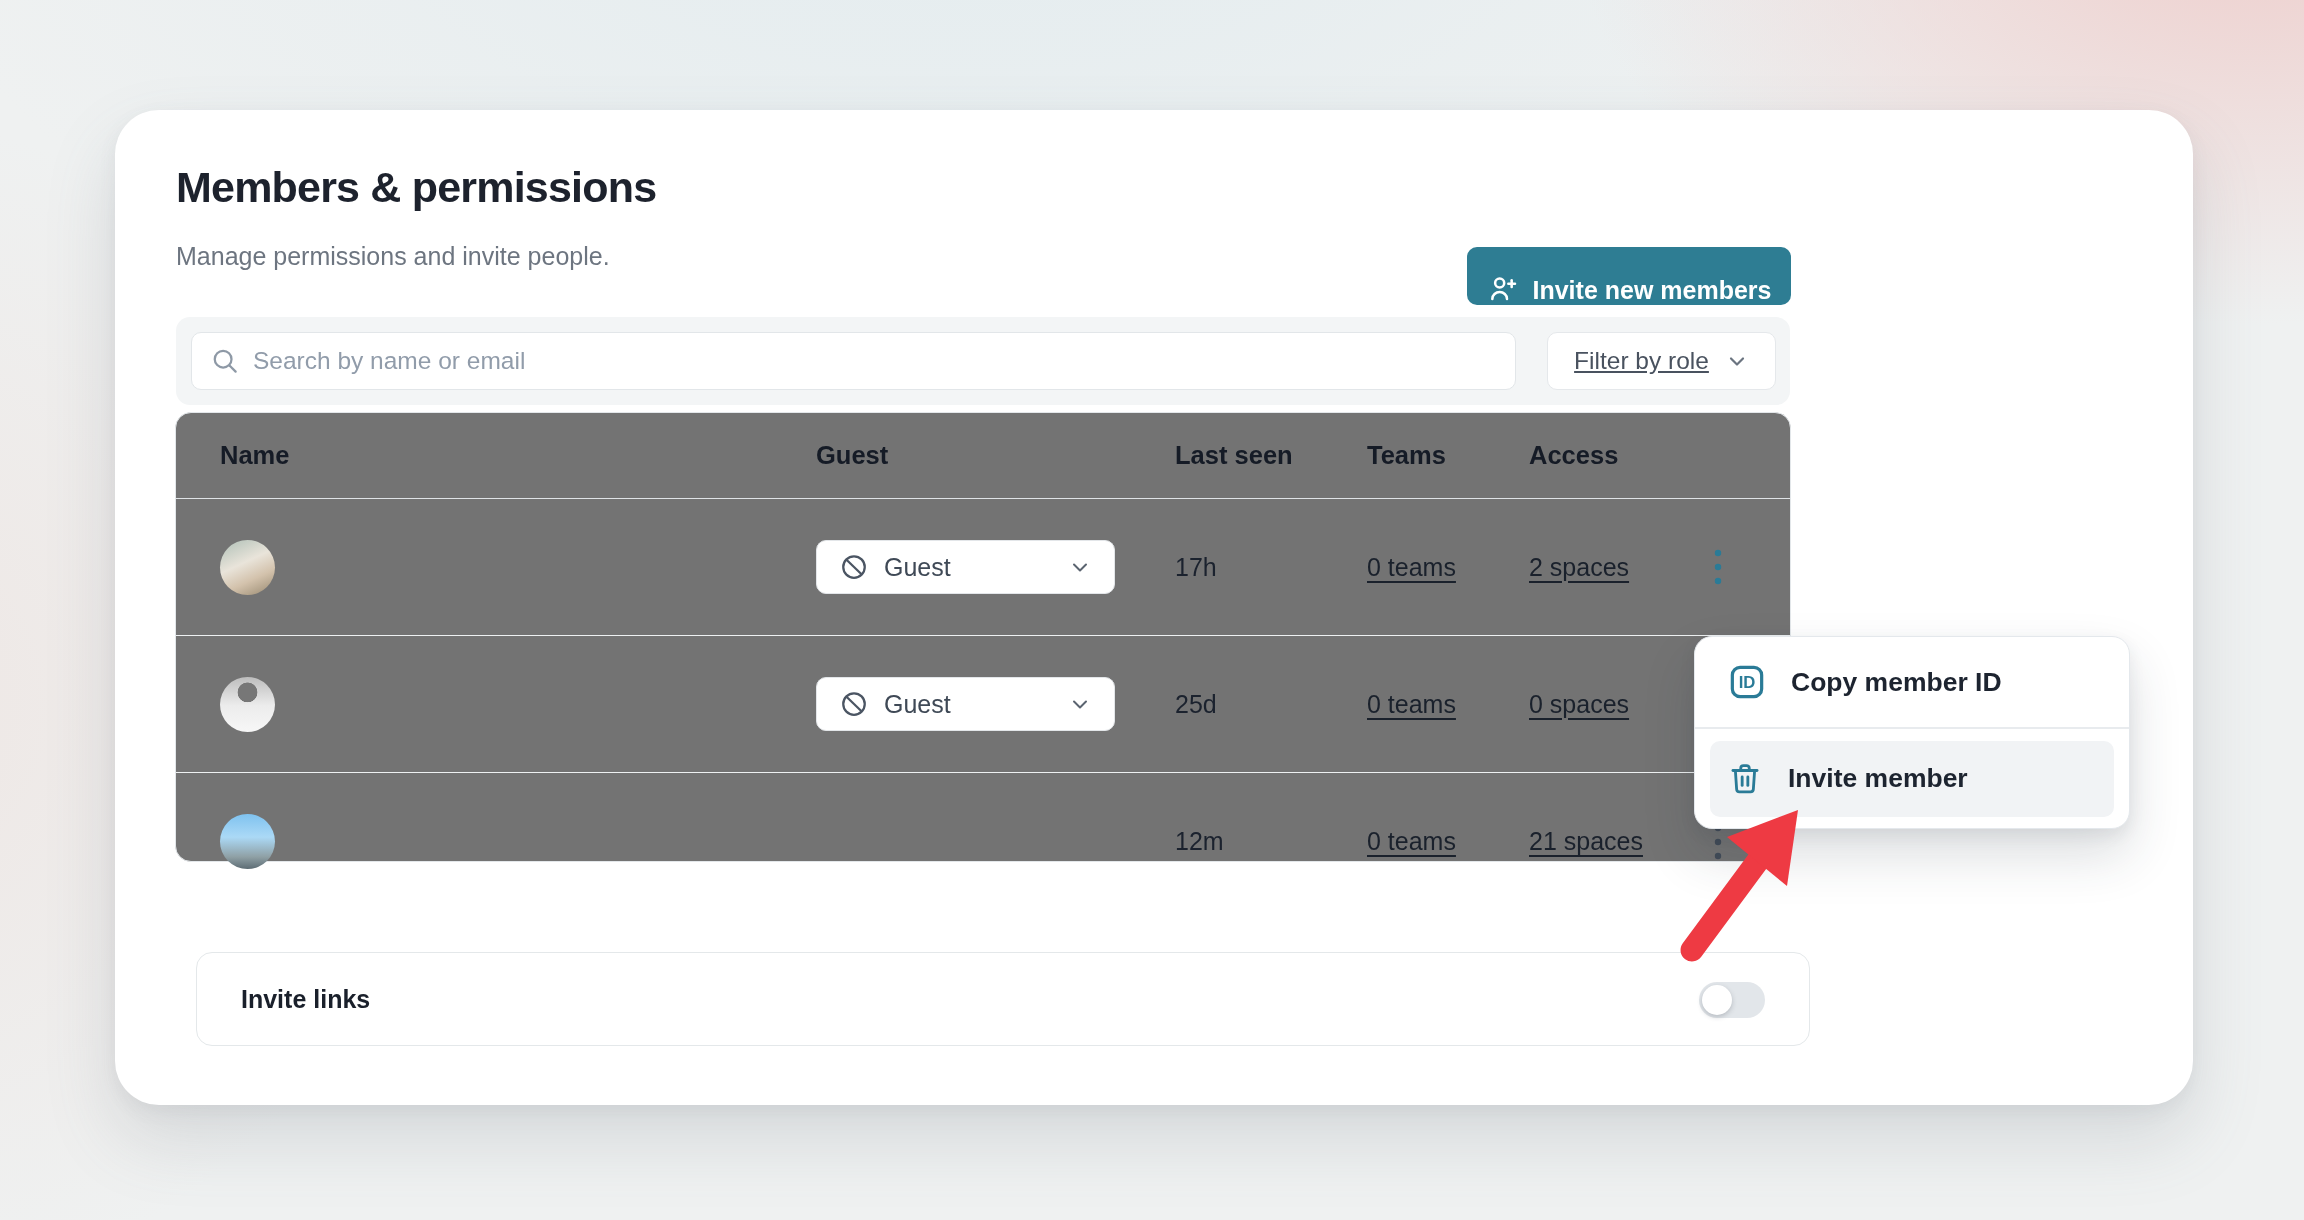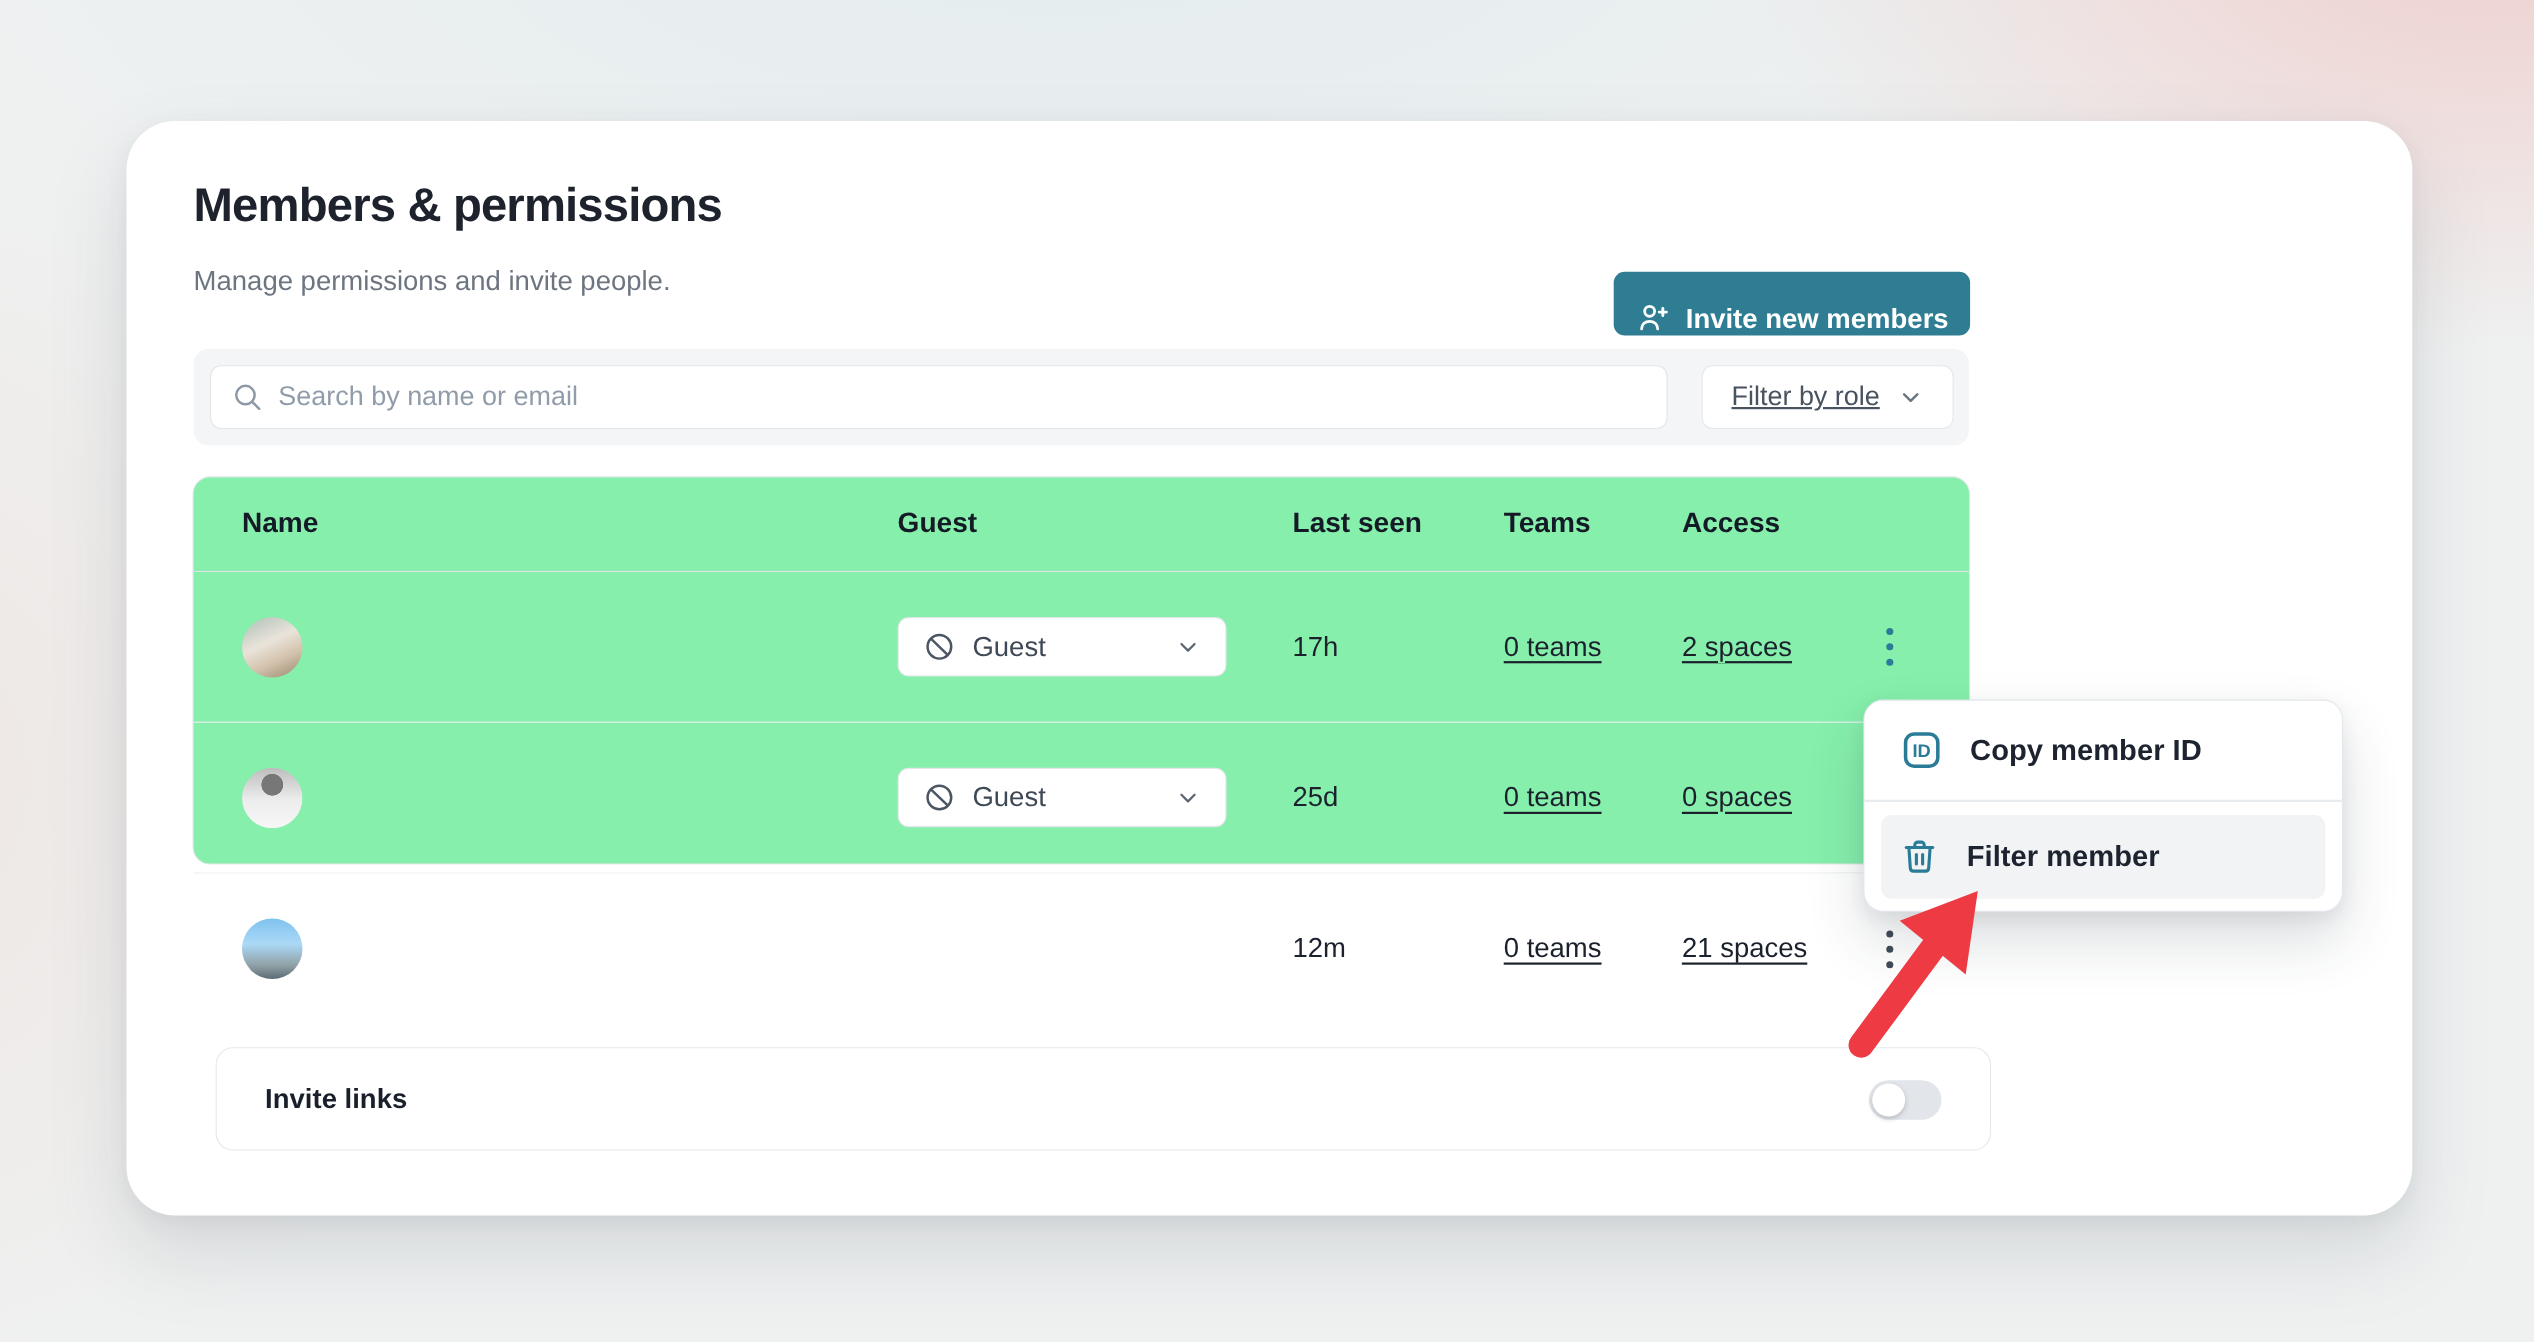--- a/index.html
+++ b/index.html
@@ -47,22 +47,22 @@
     font-family:inherit; background:transparent;
   }
   .search-box input::placeholder { color:#919caa; }
   .filter-btn {
     position:absolute; left:1371px; top:15px; width:229px; height:58px;
     background:#fff; border:1.5px solid #e5e8eb; border-radius:10px;
     display:flex; align-items:center; justify-content:center; gap:16px;
     font-size:24.5px; color:#49525f; font-family:inherit; cursor:pointer;text-decoration:underline;
   }
   .members-table {
-    position:absolute; left:60px; top:323px; width:1616px; height:353px;
-    background:#86efac; border:1.5px solid #e3e7ea; border-radius:16px;
+    position:absolute; left:60px; top:302px; width:1616px; height:450px;
+    background:#737373; border:1.5px solid #e3e7ea; border-radius:16px;
   }
   .thead { position:relative; height:86px; border-bottom:1.5px solid #dfe3e6; }
   .th {
     position:absolute; top:0; height:100%; display:flex; align-items:center;
     font-size:25.5px; font-weight:700; color:#151b26;
   }
   .trow { position:relative; height:137px; border-bottom:1.5px solid #eef1f2; }
   .trow:last-child { border-bottom:none; }
   .cell { position:absolute; top:0; height:100%; display:flex; align-items:center; }
   .c-name   { left:44px;  }
@@ -308,21 +308,21 @@
     <div class="menu-item-highlight">
       <span style="display:flex;">
         <svg width="34" height="34" viewBox="0 0 24 24" fill="none" stroke="#2a7b97" stroke-width="2" stroke-linecap="round" stroke-linejoin="round">
           <path d="M3.5 6h17"></path>
           <path d="M18.8 6l-.9 13.2a2 2 0 0 1-2 1.9H8.1a2 2 0 0 1-2-1.9L5.2 6"></path>
           <path d="M9 6V4.4a1.9 1.9 0 0 1 1.9-1.9h2.2A1.9 1.9 0 0 1 15 4.4V6"></path>
           <line x1="10" y1="10.5" x2="10" y2="16.5"></line>
           <line x1="14" y1="10.5" x2="14" y2="16.5"></line>
         </svg>
       </span>
-      <span>Filter member</span>
+      <span>Invite member</span>
     </div>
   </div>
 </div>
 
 <svg class="arrow-overlay" width="2304" height="1220" viewBox="0 0 2304 1220">
   <line x1="1692" y1="950" x2="1760" y2="858" stroke="#ee3a43" stroke-width="23" stroke-linecap="round"></line>
   <polygon points="1798,810 1787,886 1727,837" fill="#ee3a43"></polygon>
 </svg>
 
 </body></html>

